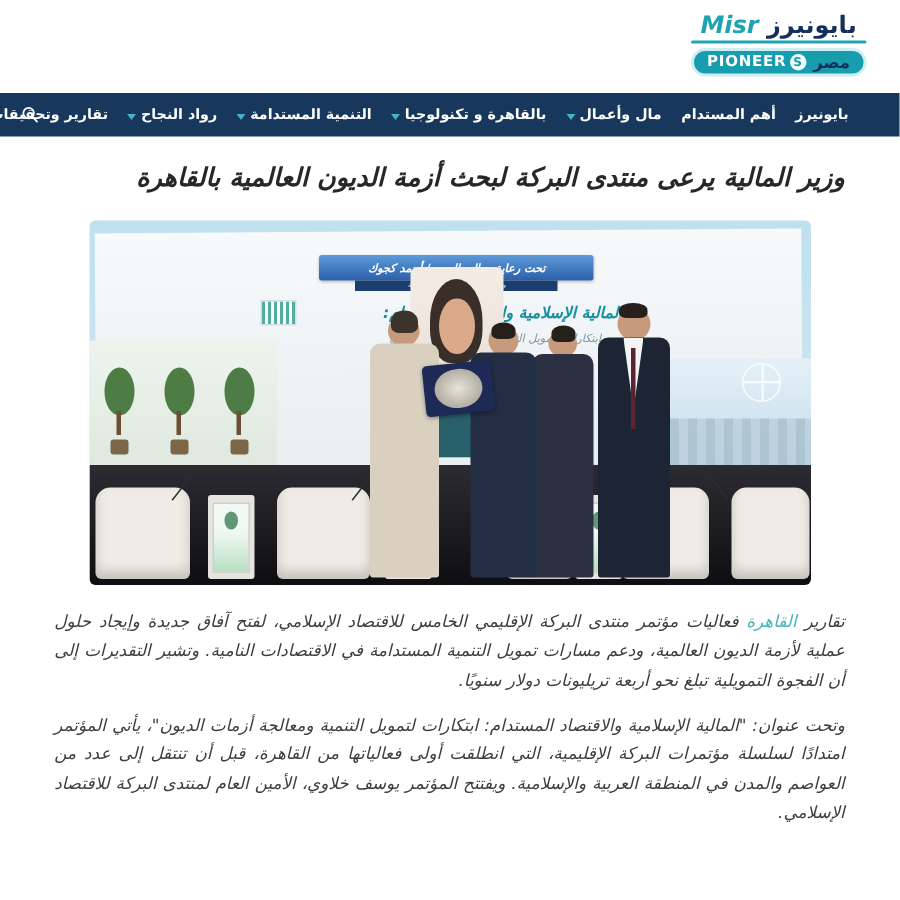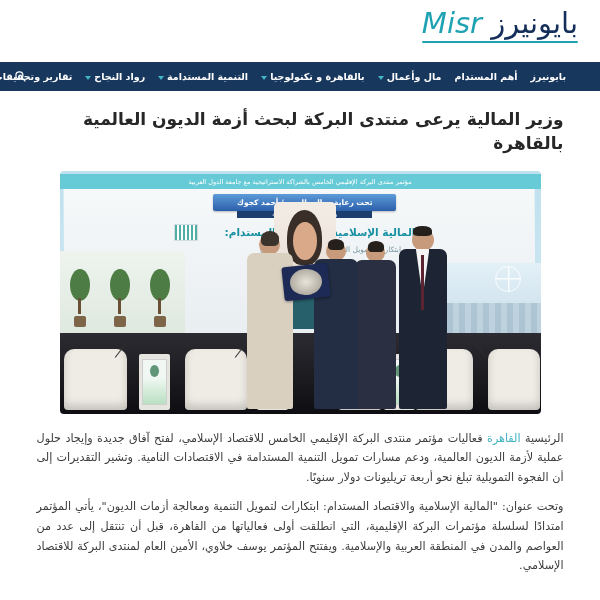--- a/index.html
+++ b/index.html
@@ -2,42 +2,42 @@
 <html lang="ar" dir="rtl"><head>
 <meta charset="utf-8">
 <style>
   * { box-sizing: border-box; margin: 0; padding: 0; }
   html,body { width:600px; height:600px; background:#fff; overflow:hidden;
               font-family:"DejaVu Sans", sans-serif; direction:rtl; }
 
   
   .header { position:relative; height:62px; background:#fff; }
   .logo { position:absolute; top:8px; right:22px; text-align:center; cursor:pointer; }
-  .logo-line1 { font-size:29px; font-weight:normal; line-height:1.1; letter-spacing:0; }
+  .logo-line1 { font-size:16px; font-weight:bold; line-height:1.1; letter-spacing:0; }
   .logo-ar { color:#14305a; }
   .logo-en { color:#1fa3b3; font-style:italic; }
   .logo-underline { height:2px; background:#1fa3b3; margin-top:1px; border-radius:2px; }
   .pill { margin-top:3px; background:#189daf; border:2px solid #cfeef2; border-radius:12px;
           padding:1px 9px; display:flex; direction:ltr; align-items:center; justify-content:center; gap:2px; }
   .pill-en { color:#fff; font-weight:bold; font-size:10px; letter-spacing:.5px; }
   .pill-s  { background:#f2fbfc; color:#189daf; border-radius:50%; width:11px; height:11px;
              font-size:8px; font-weight:bold; display:flex; align-items:center; justify-content:center; }
   .pill-ar { color:#12305b; font-weight:bold; font-size:11px; margin-left:3px; }
 
   
   .navbar { background:#17375c; height:29px; display:flex; align-items:center;
             padding:0 34px 0 40px; gap:13px; position:relative; }
   .nav-item { color:#fff; font-size:9.5px; font-weight:bold; white-space:nowrap;
               display:flex; align-items:center; gap:3px; cursor:pointer; }
   .chev { width:0; height:0; border-left:3px solid transparent; border-right:3px solid transparent;
           border-top:4px solid #44b5c4; margin-top:2px; }
   .search-btn { position:absolute; left:14px; top:8px; cursor:pointer; line-height:0; }
 
   
-  .content { width:527px; margin:0 auto; }
+  .content { width:527px; margin:0 auto;font-style:italic; }
   .headline { margin-top:17px; font-size:17px; font-weight:bold; color:#272727;
               text-align:right; line-height:1.4; }
 
   .figure { width:481px; margin:15px auto 0; }
   .photo { position:relative; width:481px; height:243px; border-radius:4px; overflow:hidden;
            background:linear-gradient(#bfe0ee,#d9ecf4); direction:ltr; }
   .screen { position:absolute; left:1%; right:1%; top:3%; bottom:33%;
             background:linear-gradient(#f7f9fa,#e9eef1); transform:rotate(-.4deg); }
   .teal-band { position:absolute; left:0; right:0; top:1.5%; height:6%; background:#66cbd7;
                color:#fff; font-size:6.5px; display:flex; align-items:center; justify-content:center;
@@ -122,20 +122,25 @@
 </head>
 <body>
 
 <div class="header">
   <div class="logo">
     <div class="logo-line1">
       <span class="logo-ar">بايونيرز</span>
       <span class="logo-en">Misr</span>
     </div>
     <div class="logo-underline"></div>
+    <div class="pill">
+      <span class="pill-en">PIONEER</span>
+      <span class="pill-s">S</span>
+      <span class="pill-ar">مصر</span>
+    </div>
   </div>
 </div>
 
 <div class="navbar">
   <div class="nav-item">
     <span>بايونيرز</span>
   </div>
   <div class="nav-item">
     <span>أهم المستدام</span>
   </div>
@@ -170,21 +175,20 @@
 
 <div class="content">
 
   <h1 class="headline">وزير المالية يرعى منتدى البركة لبحث أزمة الديون العالمية بالقاهرة</h1>
 
   <div class="figure">
     <div class="photo">
 
       <div class="screen"></div>
 
-      <div class="teal-band">مؤتمر منتدى البركة الإقليمي الخامس بالشراكة الاستراتيجية مع جامعة الدول العربية</div>
       <div class="ribbon">تحت رعاية معالي السيد / أحمد كجوك</div>
       <div class="ribbon-sub">وزير المالية - جمهورية مصر العربية</div>
       <div class="screen-title">المالية الإسلامية والاقتصاد المستدام:</div>
       <div class="screen-subtitle">ابتكارات لتمويل التنمية ومعالجة أزمات الديون</div>
       <div class="forum-logo"></div>
 
       <div class="trees">
         <div class="tree" style="left:8%">
             <div class="crown"></div>
             <div class="trunk"></div>
@@ -267,17 +271,17 @@
         <div class="torso" style="background:#1d2433">
             <div class="shirt"></div>
             <div class="tie"></div>
           </div>
       </div>
 
     </div>
 
   </div>
 
-  <p class="para"><span>الرئيسية </span><span class="city-link">القاهرة</span><span> فعاليات مؤتمر منتدى البركة الإقليمي الخامس للاقتصاد الإسلامي، لفتح آفاق جديدة وإيجاد حلول عملية لأزمة الديون العالمية، ودعم مسارات تمويل التنمية المستدامة في الاقتصادات النامية. وتشير التقديرات إلى أن الفجوة التمويلية تبلغ نحو أربعة تريليونات دولار سنويًا.</span></p>
+  <p class="para"><span>تقارير </span><span class="city-link">القاهرة</span><span> فعاليات مؤتمر منتدى البركة الإقليمي الخامس للاقتصاد الإسلامي، لفتح آفاق جديدة وإيجاد حلول عملية لأزمة الديون العالمية، ودعم مسارات تمويل التنمية المستدامة في الاقتصادات النامية. وتشير التقديرات إلى أن الفجوة التمويلية تبلغ نحو أربعة تريليونات دولار سنويًا.</span></p>
 
   <p class="para">وتحت عنوان: "المالية الإسلامية والاقتصاد المستدام: ابتكارات لتمويل التنمية ومعالجة أزمات الديون"، يأتي المؤتمر امتدادًا لسلسلة مؤتمرات البركة الإقليمية، التي انطلقت أولى فعالياتها من القاهرة، قبل أن تنتقل إلى عدد من العواصم والمدن في المنطقة العربية والإسلامية. ويفتتح المؤتمر يوسف خلاوي، الأمين العام لمنتدى البركة للاقتصاد الإسلامي.</p>
 
 </div>
 
 </body></html>

